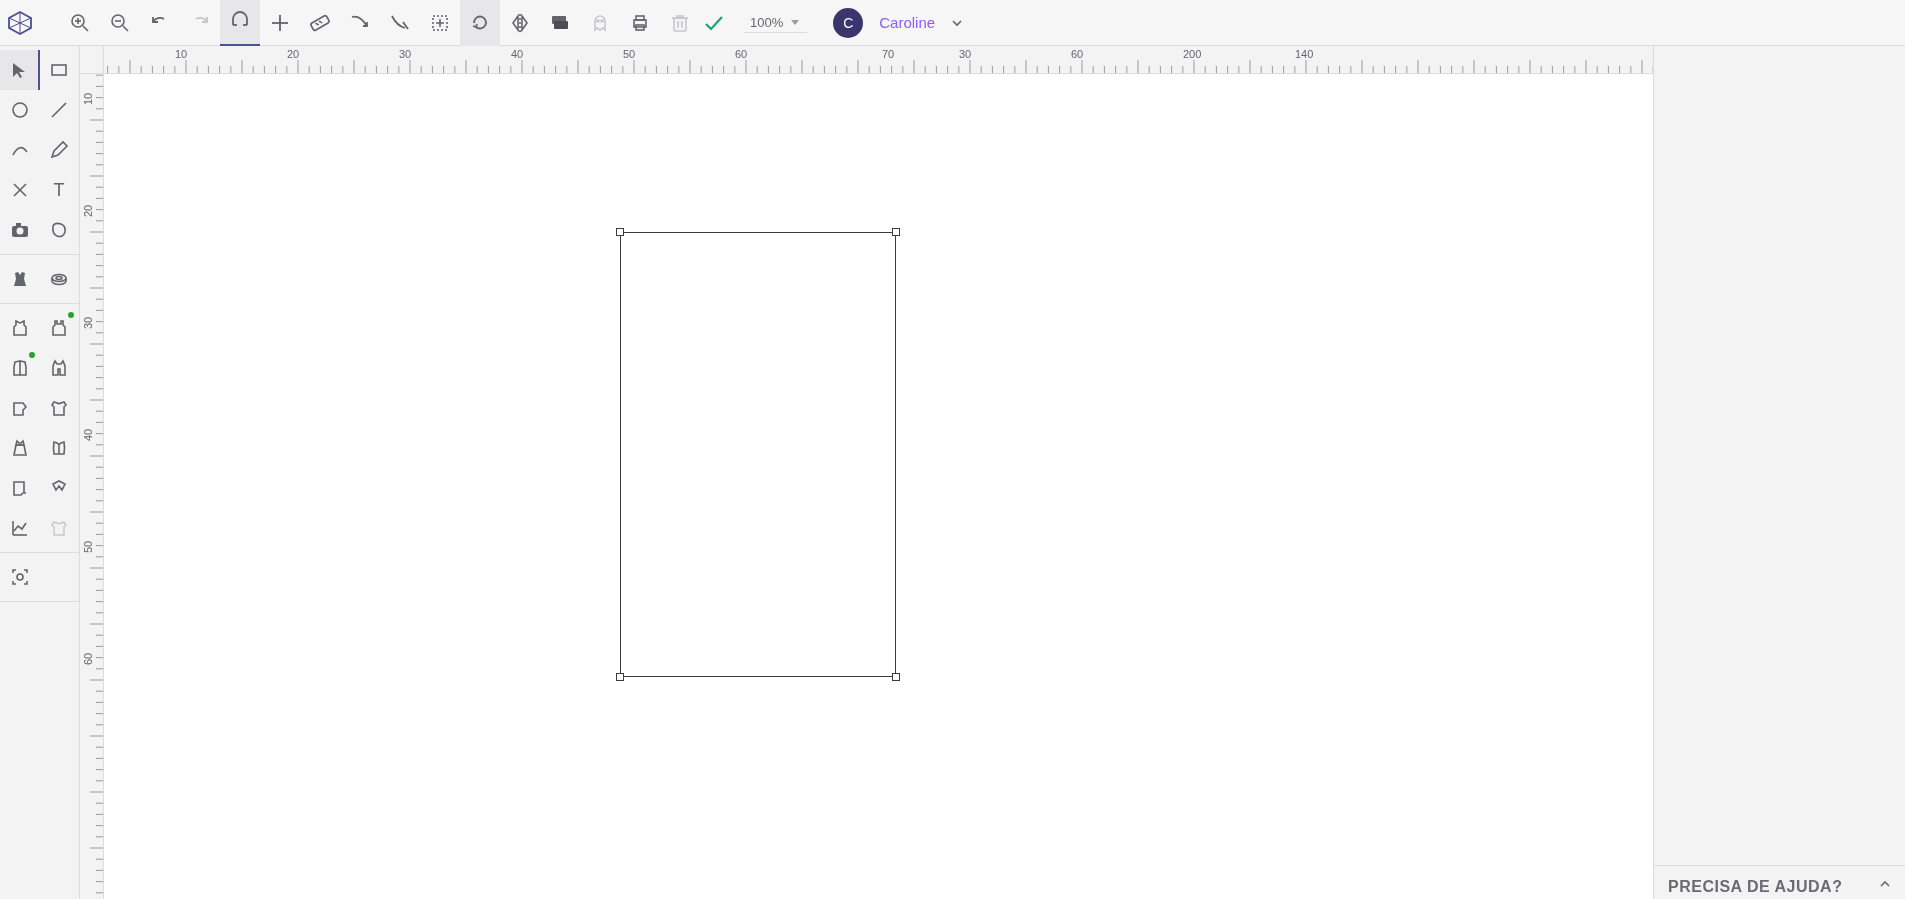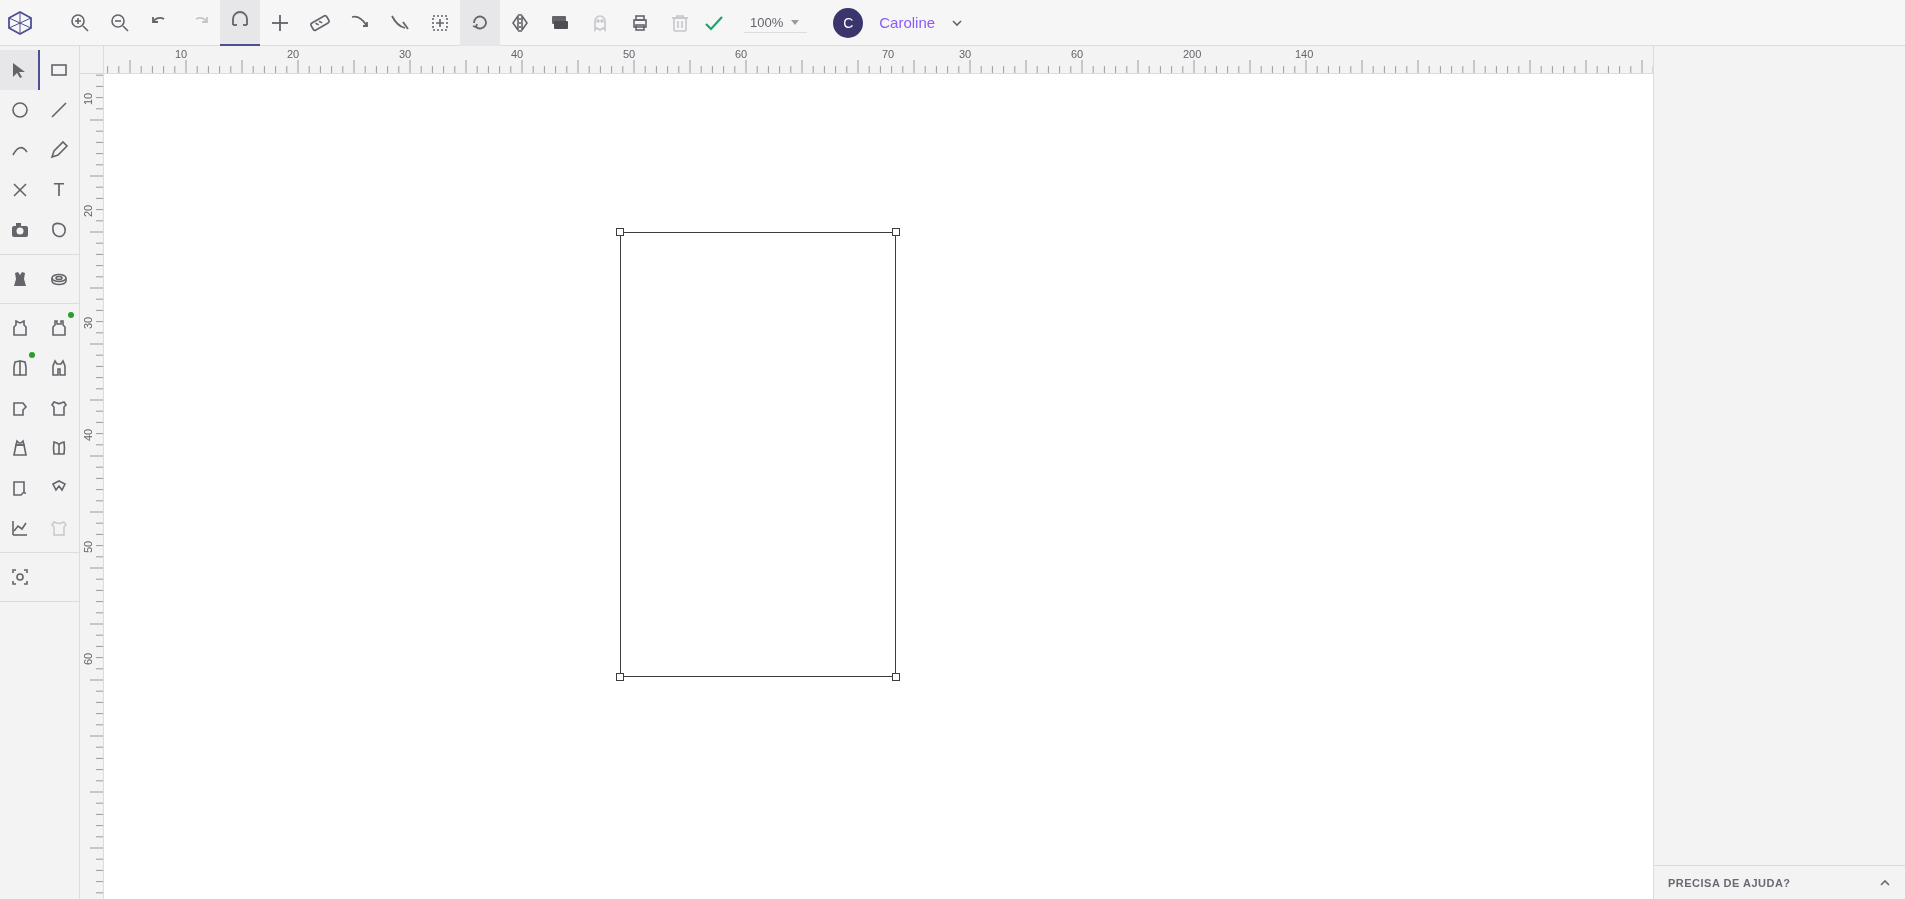--- a/index.html
+++ b/index.html
@@ -44,21 +44,21 @@
   .canvas-wrap{flex:1;position:relative;background:#fdba74}
   .ruler-h{position:absolute;left:24px;top:0;right:0;height:28px;background:var(--panel);border-bottom:1px solid var(--border);overflow:hidden}
   .ruler-v{position:absolute;left:0;top:28px;width:24px;bottom:0;background:var(--panel);border-right:1px solid var(--border);overflow:hidden}
   .ruler-corner{position:absolute;left:0;top:0;width:24px;height:28px;background:var(--panel);border-right:1px solid var(--border);border-bottom:1px solid var(--border)}
   .ruler-h .num{position:absolute;top:2px;font-size:11px;color:var(--ink)}
   .ruler-v .num{position:absolute;left:2px;font-size:11px;color:var(--ink);transform:rotate(-90deg);transform-origin:left top}
   .canvas-pane{position:absolute;left:24px;top:28px;right:0;bottom:0;background:#fff}
   .guide-h{position:absolute;left:24px;right:0;height:0;border-top:1px solid #e6b97a}
   .guide-v{position:absolute;top:28px;bottom:0;width:0;border-left:1px solid #e6b97a}
   .right-panel{width:252px;background:var(--panel);border-left:1px solid var(--border);position:relative}
-  .help-bar{position:absolute;left:0;right:0;bottom:0;height:34px;border-top:1px solid var(--border);background:var(--panel);display:flex;align-items:center;padding:5px 14px;font-size:11px;color:#6a6a73;letter-spacing:.5px;font-weight:bold;justify-content:space-between}
+  .help-bar{position:absolute;left:0;right:0;bottom:0;height:34px;border-top:1px solid var(--border);background:var(--panel);display:flex;align-items:flex-start;padding:12px 14px;font-size:16px;color:#6a6a73;letter-spacing:.5px;font-weight:bold;justify-content:space-between}
   
   .sel-rect{position:absolute;border:1.4px solid #3c3c3c}
   .handle{position:absolute;width:8px;height:8px;border:1.4px solid #3c3c3c;background:#fff}
   .handle.tl{left:-5px;top:-5px}
   .handle.tr{right:-5px;top:-5px}
   .handle.bl{left:-5px;bottom:-5px}
   .handle.br{right:-5px;bottom:-5px}
 </style>
 </head>
 <body>

